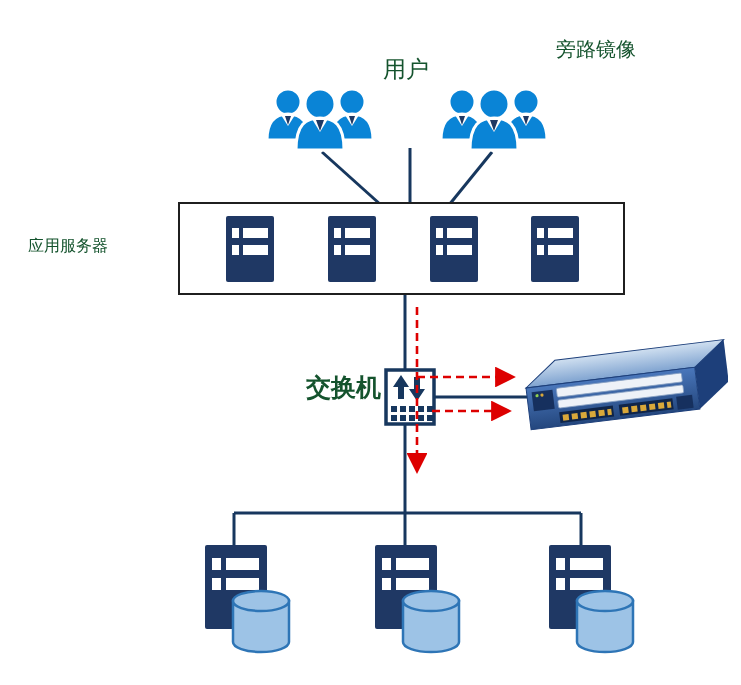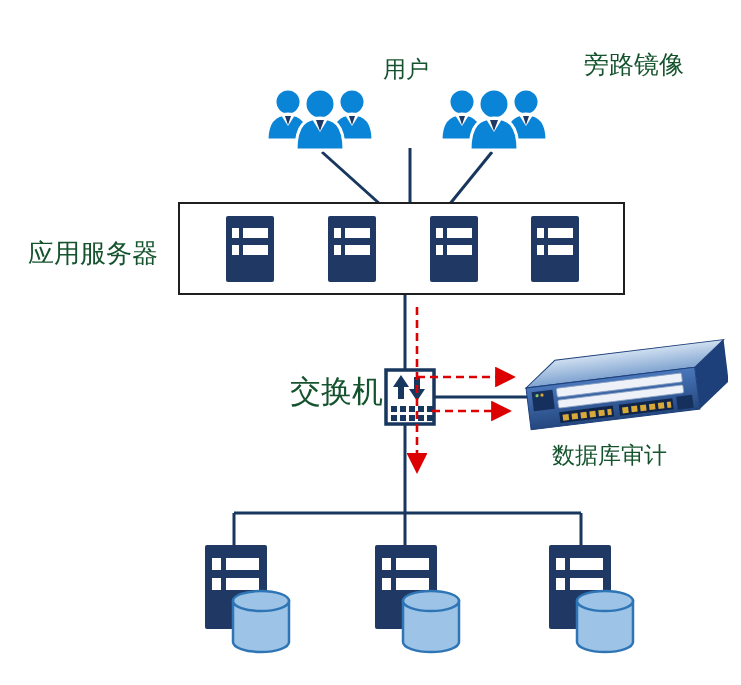--- a/index.html
+++ b/index.html
@@ -5,24 +5,24 @@
   * { margin:0; padding:0; box-sizing:border-box; }
   html,body { background:#ffffff; }
   .canvas {
     position:relative; width:741px; height:685px; background:#ffffff;
     overflow:hidden; font-family:"Liberation Sans","DejaVu Sans",sans-serif;
   }
   .layer { position:absolute; left:0; top:0; pointer-events:none; }
   .lines-layer { z-index:1; }
   .red-layer { z-index:3; }
   .label { position:absolute; color:#14532d; white-space:nowrap; z-index:2; }
-  .lbl-title  { left:584px; top:36px;  font-size:25px;margin-top:12px; }
+  .lbl-title  { left:556px; top:36px;  font-size:20px; }
   .lbl-users  { left:383px; top:54px;  font-size:23px; }
-  .lbl-app    { left:28px;  top:236px; font-size:26px; }
-  .lbl-switch { left:290px; top:371px; font-size:31px; }
+  .lbl-app    { left:28px;  top:236px; font-size:16px; }
+  .lbl-switch { left:306px; top:371px; font-size:25px;font-weight:bold; }
   .lbl-audit  { left:552px; top:440px; font-size:23px; }
   .lbl-db     { left:14px;  top:605px; font-size:23px; }
   .icon { position:absolute; z-index:2; }
   .appbox {
     position:absolute; left:178px; top:202px; width:447px; height:93px;
     background:#ffffff; border:2px solid #1f1f1f; z-index:2;
   }
   .appbox svg { position:absolute; top:11px; }
   .srv1 { left:45px; }  .srv2 { left:147px; }  .srv3 { left:249px; }  .srv4 { left:350px; }
   .ug1 { left:250px; top:80px; }
@@ -112,21 +112,20 @@
       <path d="M405,513 L405,547"></path>
       <path d="M581,513 L581,547"></path>
       <path d="M432,397 L540,397"></path>
     </g>
   </svg>
 
   <div class="label lbl-title">旁路镜像</div>
   <div class="label lbl-users">用户</div>
   <div class="label lbl-app">应用服务器</div>
   <div class="label lbl-switch">交换机</div>
-  <div class="label lbl-audit">数据库审计</div>
 
   <svg class="icon ug1" width="140" height="78">
       <use href="#sym-usergroup"></use>
     </svg>
   <svg class="icon ug2" width="140" height="78">
       <use href="#sym-usergroup"></use>
     </svg>
 
   <div class="appbox">
     <svg class="srv1" width="50" height="68">

